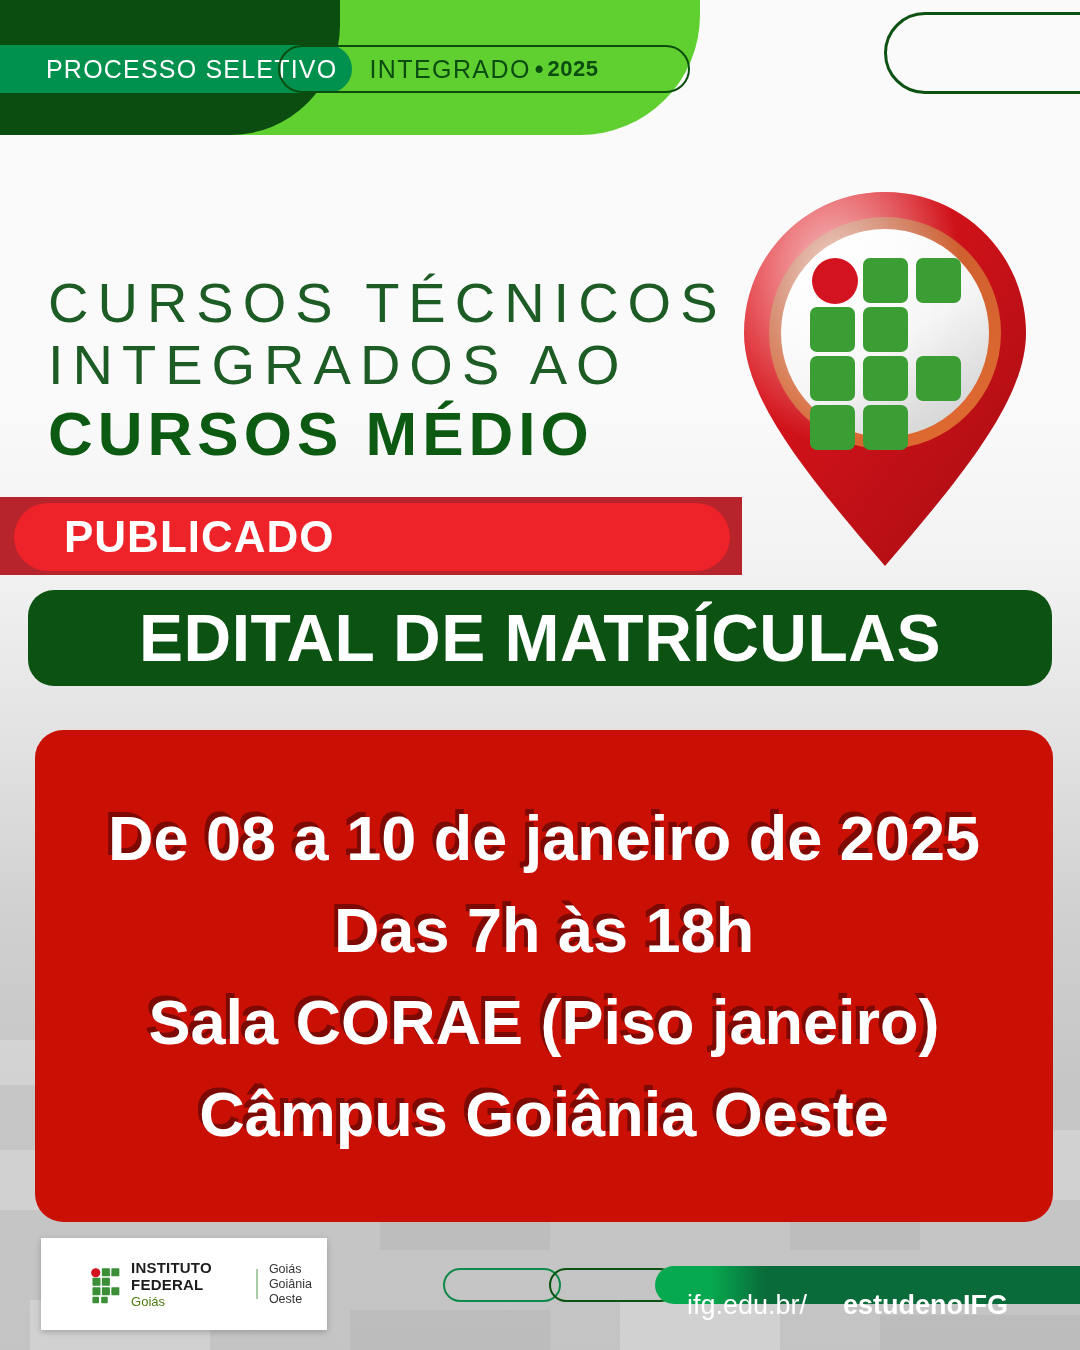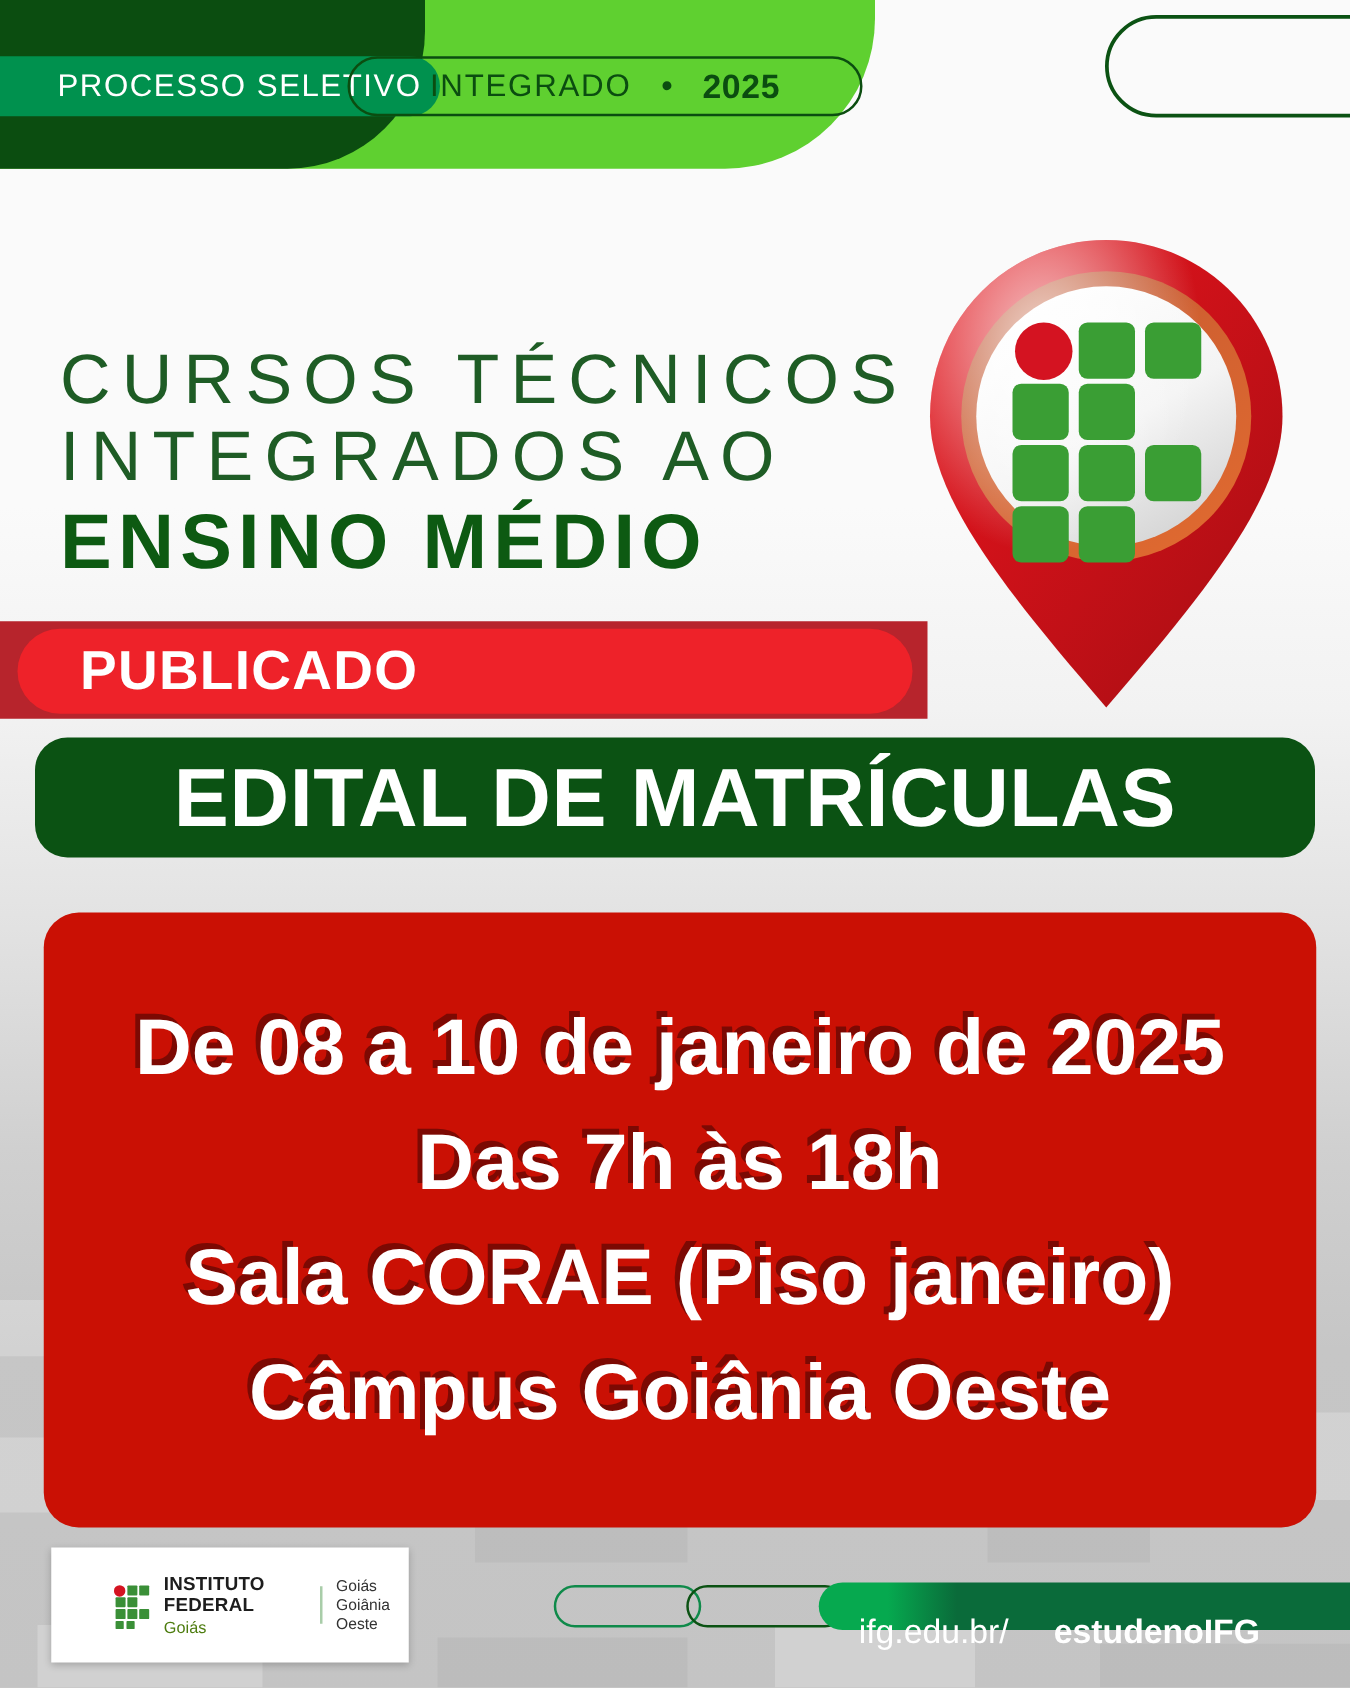--- a/index.html
+++ b/index.html
@@ -67,30 +67,30 @@
     margin-left:86px;
     white-space:nowrap;
   }
   
   .hdr-pill-outline {
     position:absolute; top:45px; left:278px;
     width:412px; height:48px;
     border:2.5px solid #0b4d10;
     border-radius:26px;
     display:flex; align-items:center; justify-content:center;
-    gap:22px;
+    gap:2px;
   }
   .hdr-pill-outline .t1 {
     color:#0b4d10; font-size:25px; letter-spacing:1.4px;
   }
   .hdr-pill-outline .dot {
     color:#0b4d10; font-size:25px; font-weight:bold; margin:0 2px;
   }
   .hdr-pill-outline .t2 {
-    color:#0b4d10; font-size:27px; font-weight:bold; letter-spacing:0.5px;
+    color:#0b4d10; font-size:22px; font-weight:bold; letter-spacing:0.5px;
   }
   
   .hdr-right-outline {
     position:absolute; top:12px; left:884px;
     width:260px; height:82px;
     border:3px solid #0b5213;
     border-radius:41px;
     background:transparent;
   }
 
@@ -233,21 +233,21 @@
       <span class="dot">•</span>
       <span class="t2">2025</span>
     </div>
 
     <div class="hdr-right-outline"></div>
   </div>
 
   <div class="title-block">
     <div class="title-l1">CURSOS TÉCNICOS</div>
     <div class="title-l2">INTEGRADOS AO</div>
-    <div class="title-l3">ENSINO MÉDIO</div>
+    <div class="title-l3">CURSOS MÉDIO</div>
   </div>
 
   <div class="pin-wrap">
     <svg class="pin-svg" width="300" height="382" viewBox="0 0 300 382">
       <defs>
         <linearGradient id="pinRed" x1="0" y1="0" x2="1" y2="1">
           <stop offset="0%" stop-color="#e8232a"></stop>
           <stop offset="35%" stop-color="#d4121a"></stop>
           <stop offset="100%" stop-color="#a50d12"></stop>
         </linearGradient>

